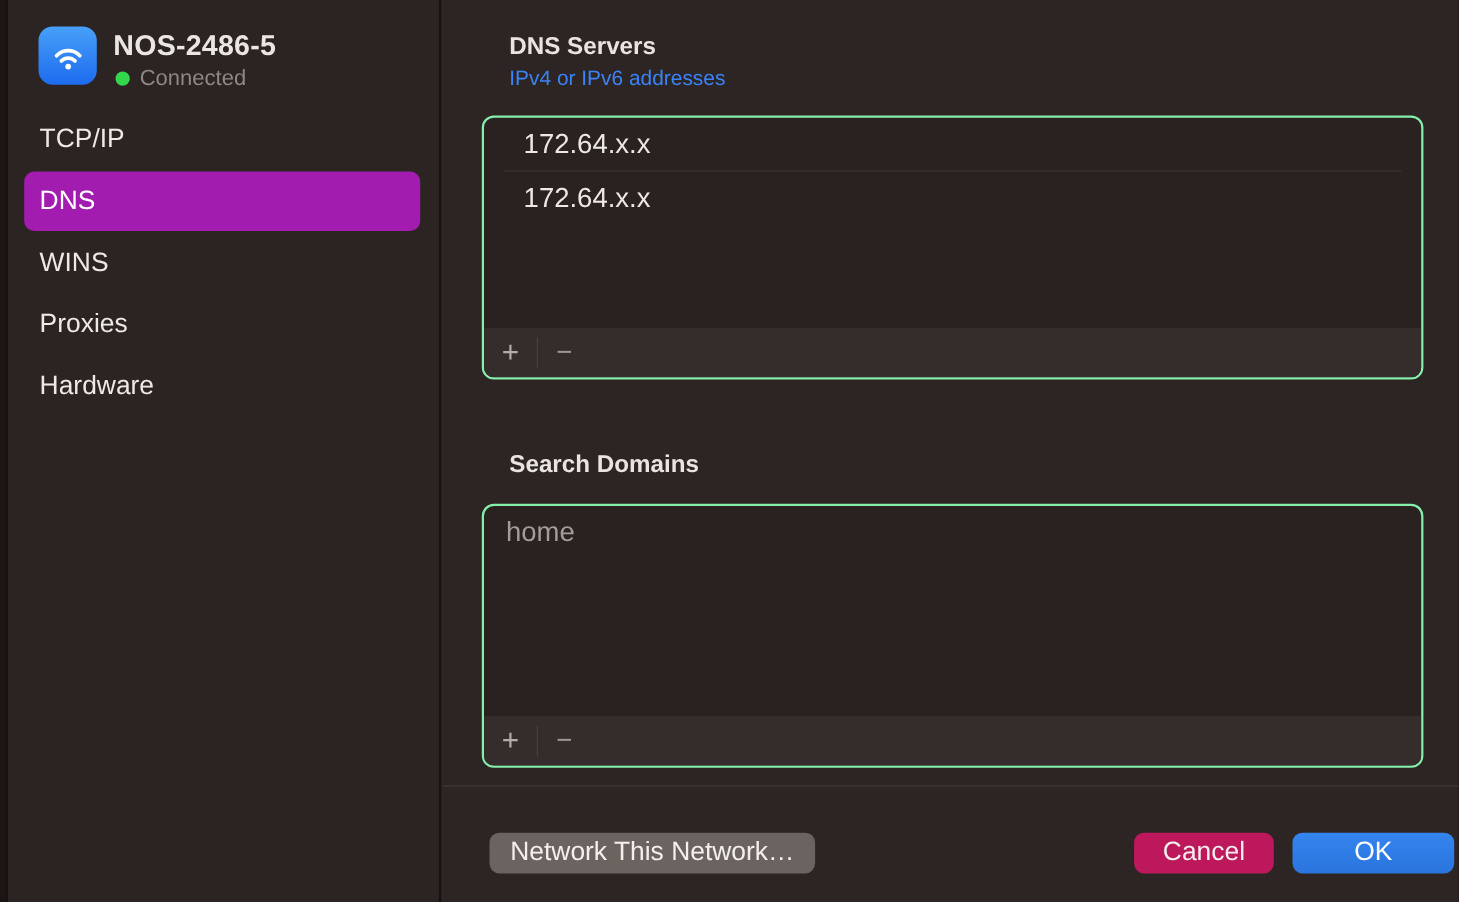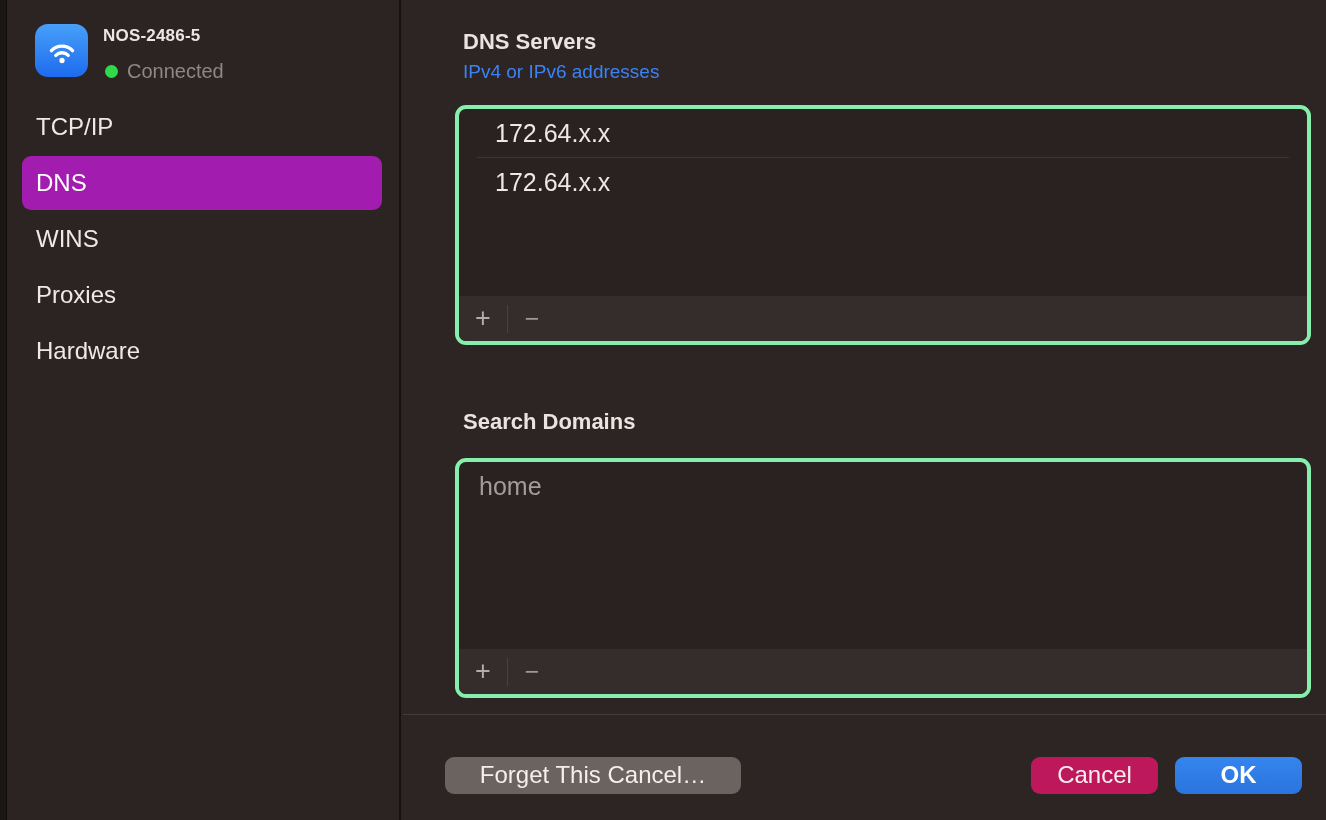--- a/index.html
+++ b/index.html
@@ -20,21 +20,21 @@
     background:#2b2422; border-right:2px solid #171211; box-sizing:border-box;
   }
   .net-header { position:absolute; left:28px; top:24px; }
   .wifi-badge {
     position:absolute; left:0; top:0; width:53px; height:53px; border-radius:13px;
     background:linear-gradient(180deg,#48a0f9 0%,#1d6bee 100%);
     display:flex; align-items:center; justify-content:center;
   }
   .net-title {
     position:absolute; left:68px; top:2px; width:300px;
-    font-size:17px; font-weight:600; letter-spacing:.2px; color:#eae6e4; white-space:nowrap;
+    font-size:26px; font-weight:600; letter-spacing:.2px; color:#eae6e4; white-space:nowrap;
   }
   .net-status { position:absolute; left:70px; top:36px; display:flex; align-items:center; }
   .status-dot {
     width:13px; height:13px; border-radius:50%;
     background:#32d74b; margin-right:9px; flex:none;
   }
   .status-text { font-size:20px; color:#8d8785; }
 
   .menu { position:absolute; left:15px; top:100px; width:360px; }
   .side-item {
@@ -47,22 +47,22 @@
   
   .main { position:absolute; left:403px; top:0; right:0; bottom:0; background:#2d2523; }
   .section-title {
     position:absolute; left:60px; font-size:22px; font-weight:700; color:#e9e4e2;
     white-space:nowrap;
   }
   .section-sub {
     position:absolute; left:60px; font-size:19px; color:#3b82f6; white-space:nowrap;
   }
   .listbox {
-    position:absolute; left:52px; width:856px; height:240px;
-    background:#292220; border:4px solid #86efac; border-radius:11px;
+    position:absolute; left:35px; width:856px; height:240px;
+    background:#292220; border:2px solid #86efac; border-radius:11px;
     box-sizing:border-box; overflow:hidden;
   }
   .lb-row {
     height:48px; display:flex; align-items:center;
     font-size:25px; color:#ece8e6;
   }
   .lb-row.dns { padding-left:36px; }
   .lb-row.domain { padding-left:20px; color:#a39c9a; }
   .lb-divider { height:1px; background:#3d3533; margin:0 18px; }
   .lb-footer {
@@ -81,21 +81,21 @@
     position:absolute; left:0; right:0; top:714px; height:1px; background:#443c39;
   }
   .action-btn {
     position:absolute; top:757px; height:37px; border:none; border-radius:9px;
     font-family:inherit; font-size:24px; color:#f3efed;
     display:flex; align-items:center; justify-content:center; cursor:default;
     padding:0 0 2px 0; box-sizing:border-box;
   }
   .btn-forget { left:42px;  width:296px; background:#6b6360; }
   .btn-cancel { left:628px; width:127px; background:#be185d; }
-  .btn-ok     { left:772px; width:127px; background:linear-gradient(180deg,#3585ef,#2a74dd); color:#ffffff;font-weight:bold; }
+  .btn-ok     { left:772px; width:147px; background:linear-gradient(180deg,#3585ef,#2a74dd); color:#ffffff; }
 </style>
 </head>
 <body>
 
 <div class="window">
   <div class="left-edge"></div>
 
   <div class="sidebar">
     <div class="net-header">
       <div class="wifi-badge">
@@ -143,17 +143,17 @@
       <div class="lb-row domain">home</div>
       <div class="lb-footer">
         <button class="pm-btn">+</button>
         <div class="pm-sep"></div>
         <button class="pm-btn minus">−</button>
       </div>
     </div>
 
     <div class="bottom-divider"></div>
 
-    <button class="action-btn btn-forget">Forget This Cancel…</button>
+    <button class="action-btn btn-forget">Network This Network…</button>
     <button class="action-btn btn-cancel">Cancel</button>
     <button class="action-btn btn-ok">OK</button>
   </div>
 </div>
 
 </body></html>

